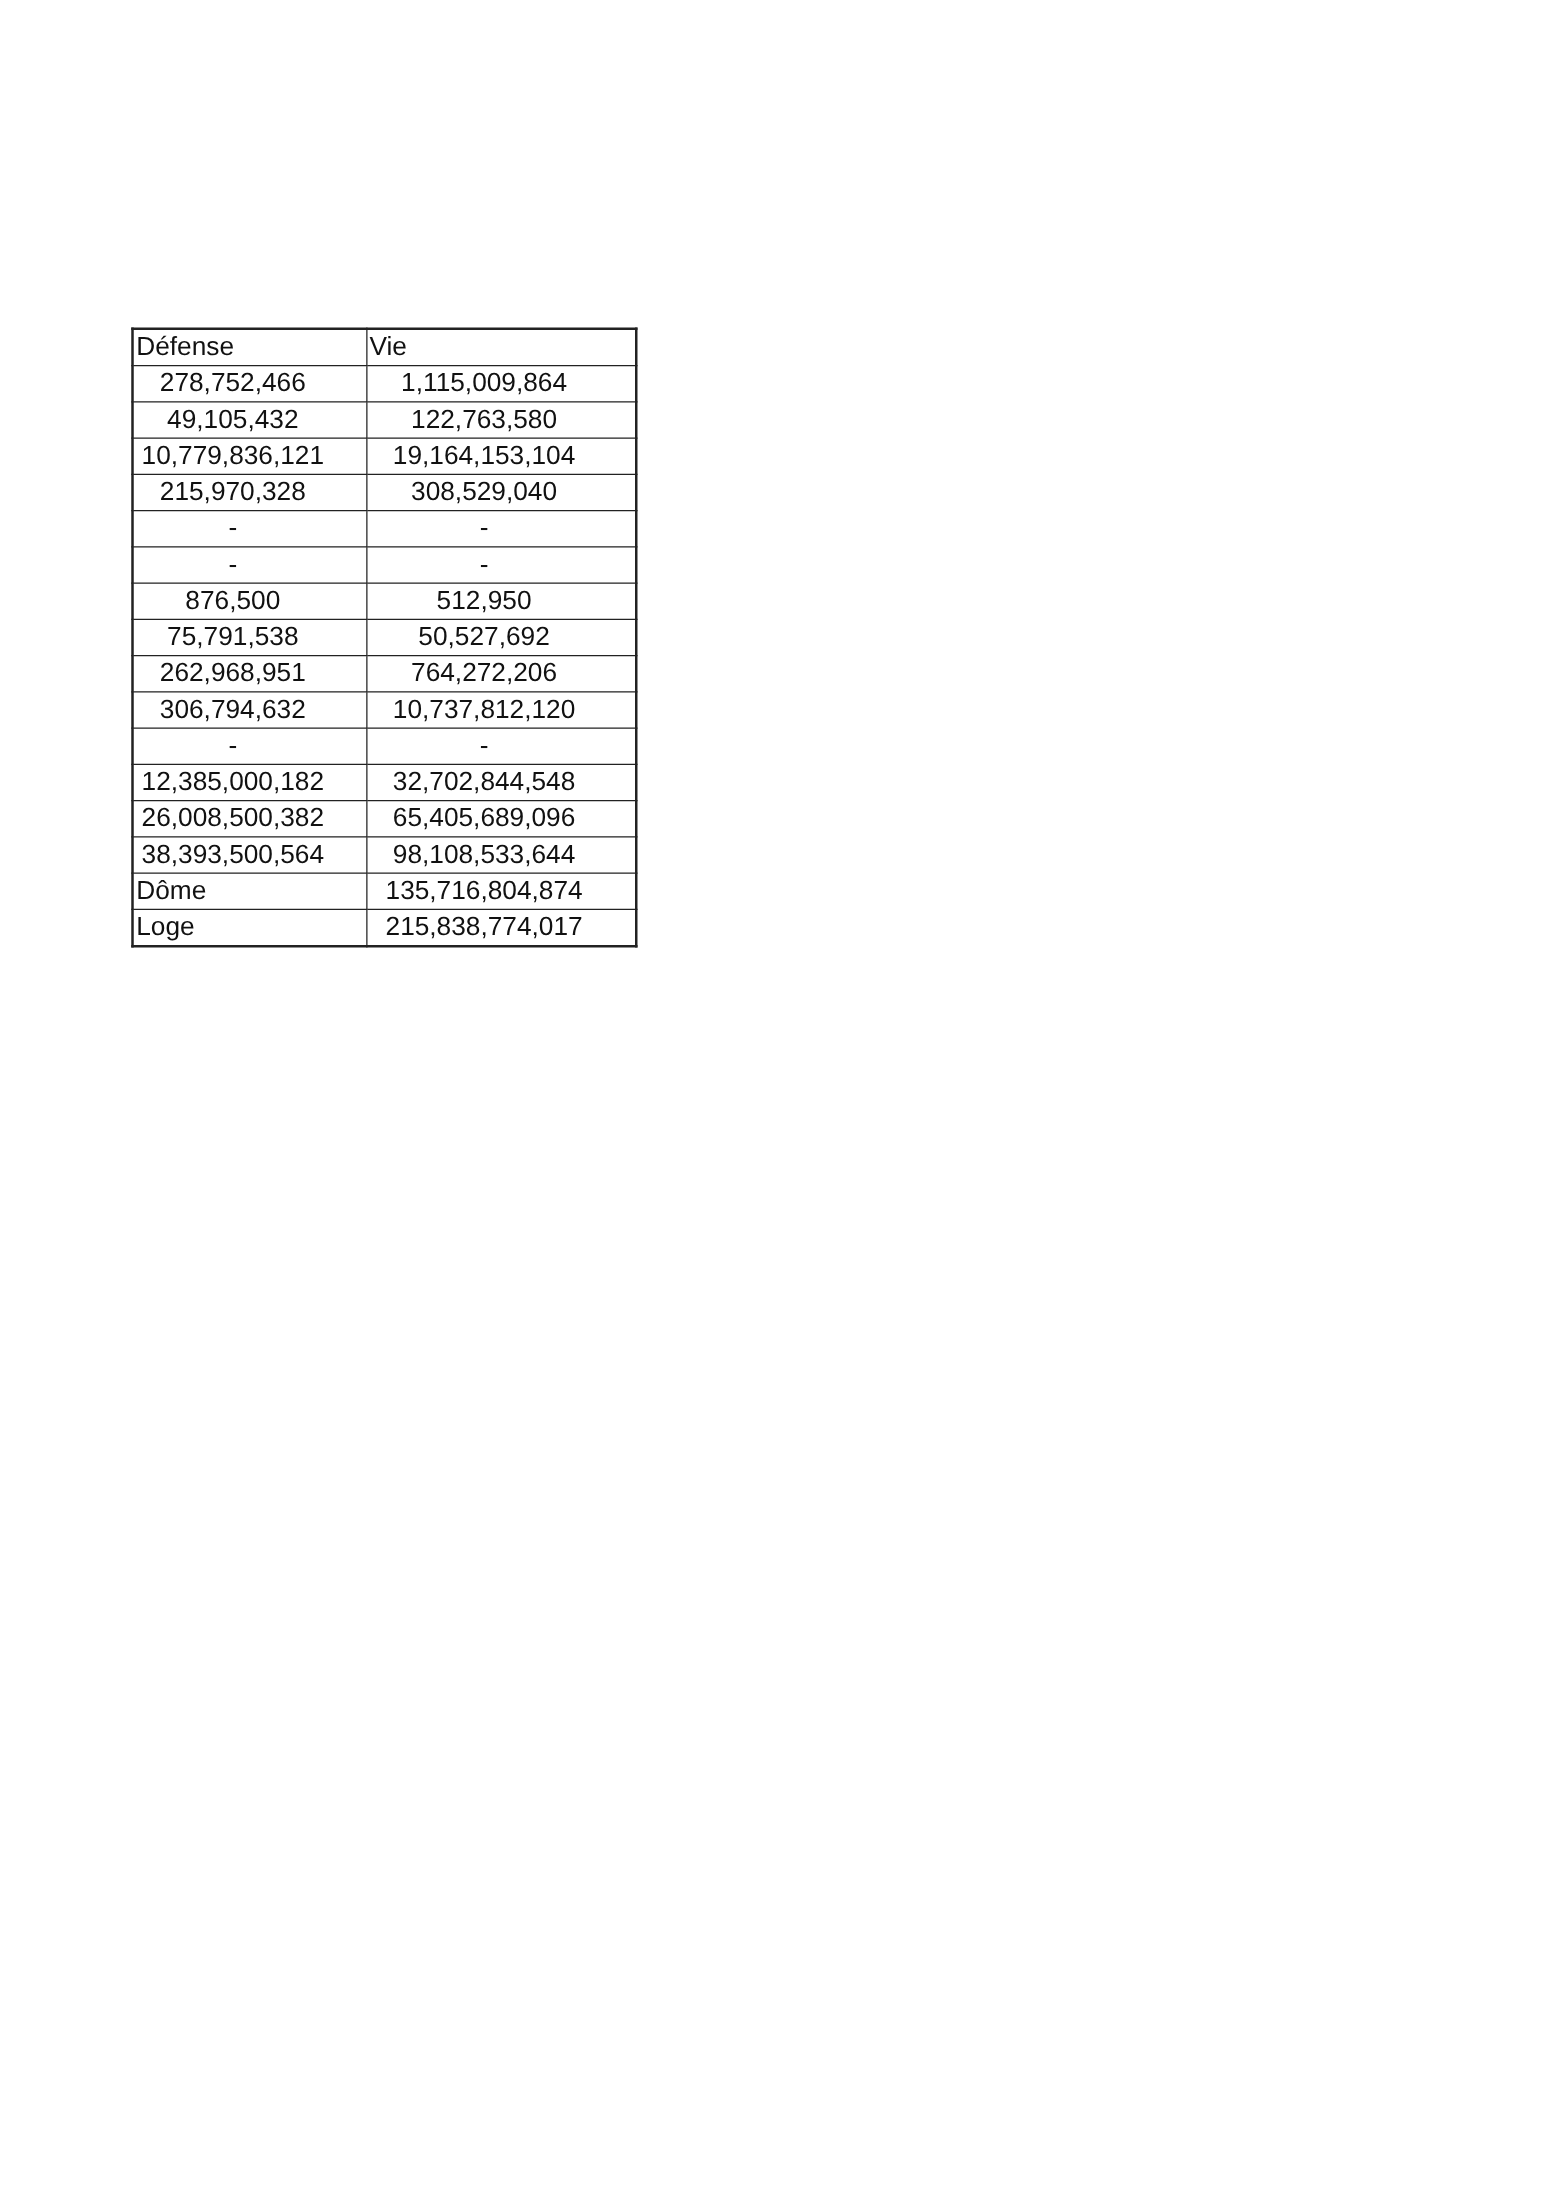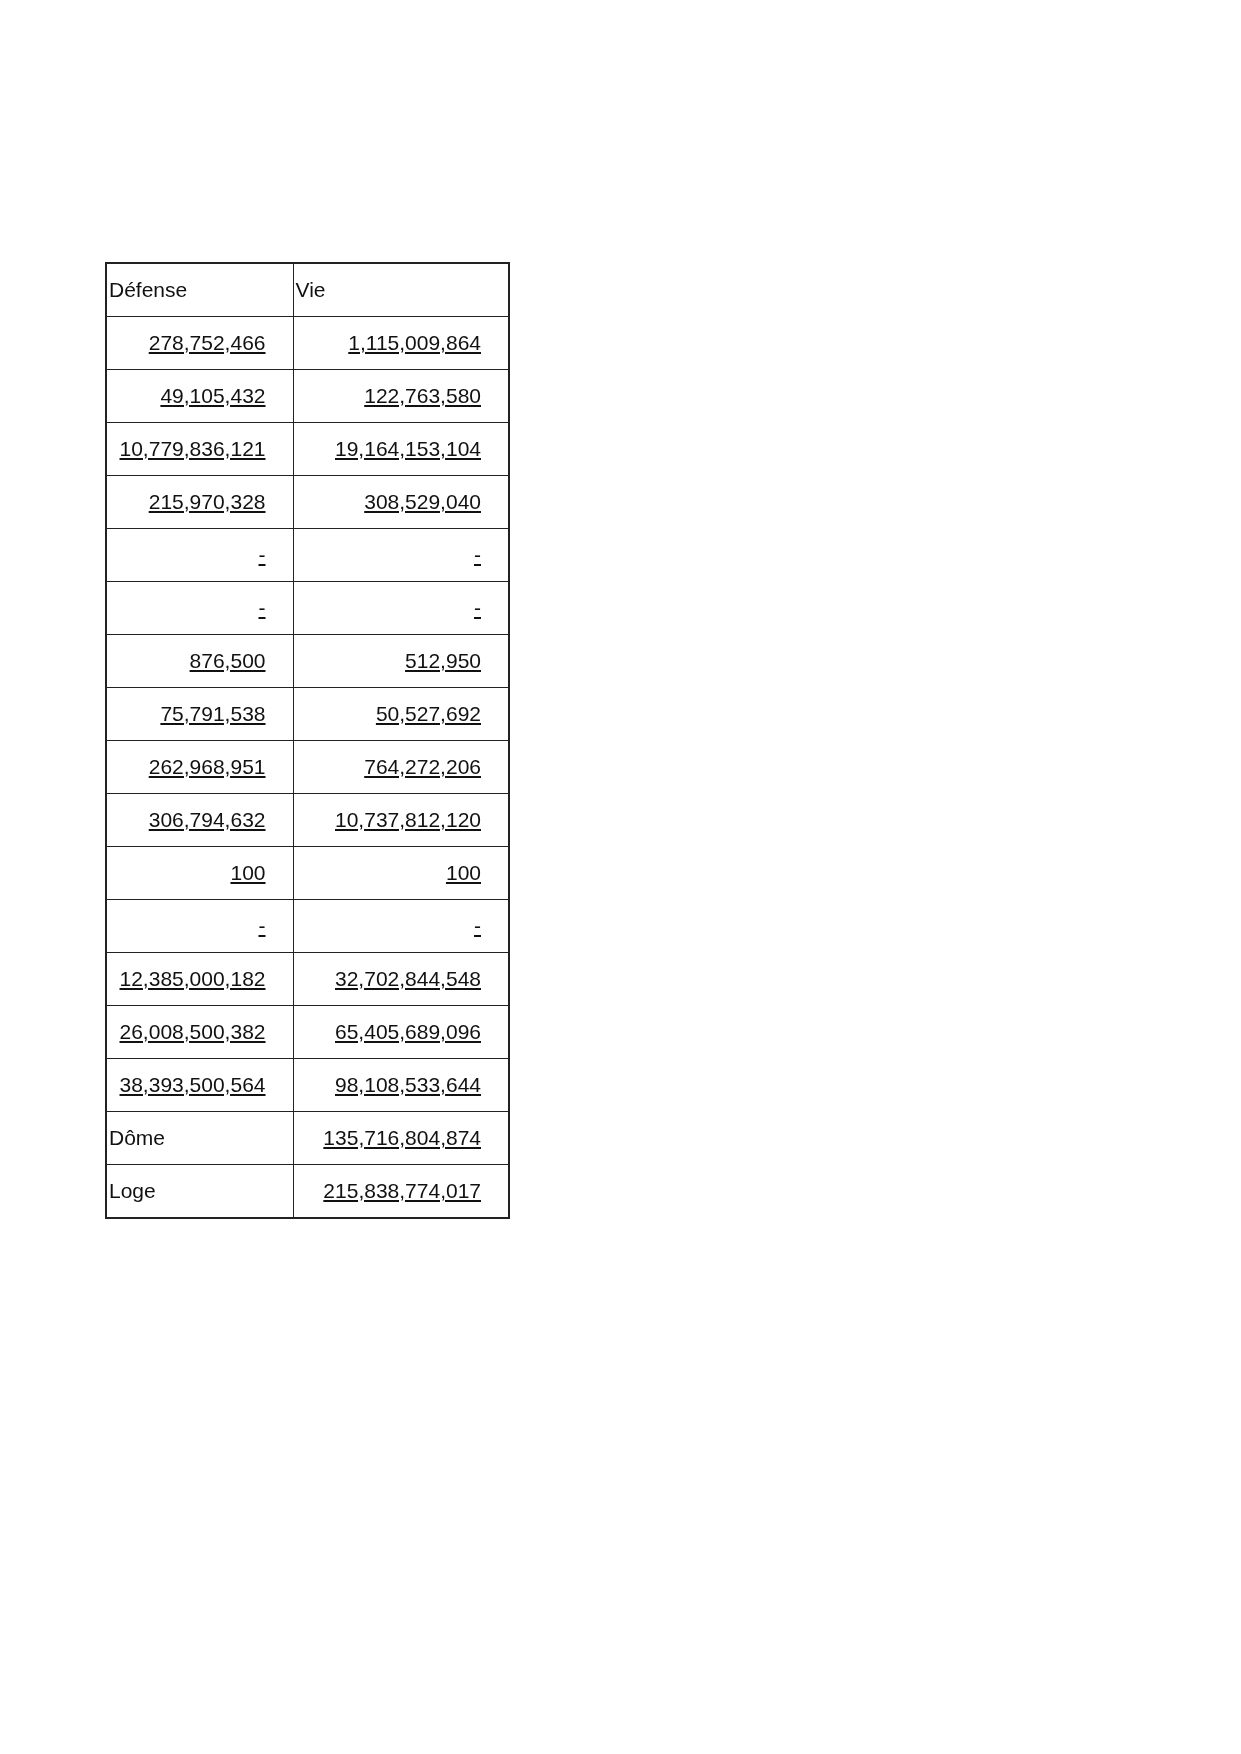--- a/index.html
+++ b/index.html
@@ -19,32 +19,31 @@
       position: absolute;
       left: 105px;
       top: 262px;
       border-collapse: collapse;
       border: 2px solid #222222;
       table-layout: fixed;
     }
     .sheet-table td {
       border: 1.5px solid #222222;
       height: 28px;
-      padding: 12px;
+      padding: 0;
       font-size: 21px;
       line-height: 28px;
       white-space: nowrap;
       overflow: hidden;
     }
     .col-a { width: 187px; }
     .col-b { width: 216px; }
     .cell-num {
-      text-align: right;
+      text-align: center;
       padding-right: 27px !important;
-      text-decoration: underline;
     }
     .cell-text {
       text-align: left;
       padding-left: 2px !important;
     }
   </style>
 </head>
 <body>
 
 <table class="sheet-table">
@@ -91,24 +90,20 @@
     </tr>
     <tr>
       <td class="cell-num">262,968,951</td>
       <td class="cell-num">764,272,206</td>
     </tr>
     <tr>
       <td class="cell-num">306,794,632</td>
       <td class="cell-num">10,737,812,120</td>
     </tr>
     <tr>
-      <td class="cell-num">100</td>
-      <td class="cell-num">100</td>
-    </tr>
-    <tr>
       <td class="cell-num">-</td>
       <td class="cell-num">-</td>
     </tr>
     <tr>
       <td class="cell-num">12,385,000,182</td>
       <td class="cell-num">32,702,844,548</td>
     </tr>
     <tr>
       <td class="cell-num">26,008,500,382</td>
       <td class="cell-num">65,405,689,096</td>

